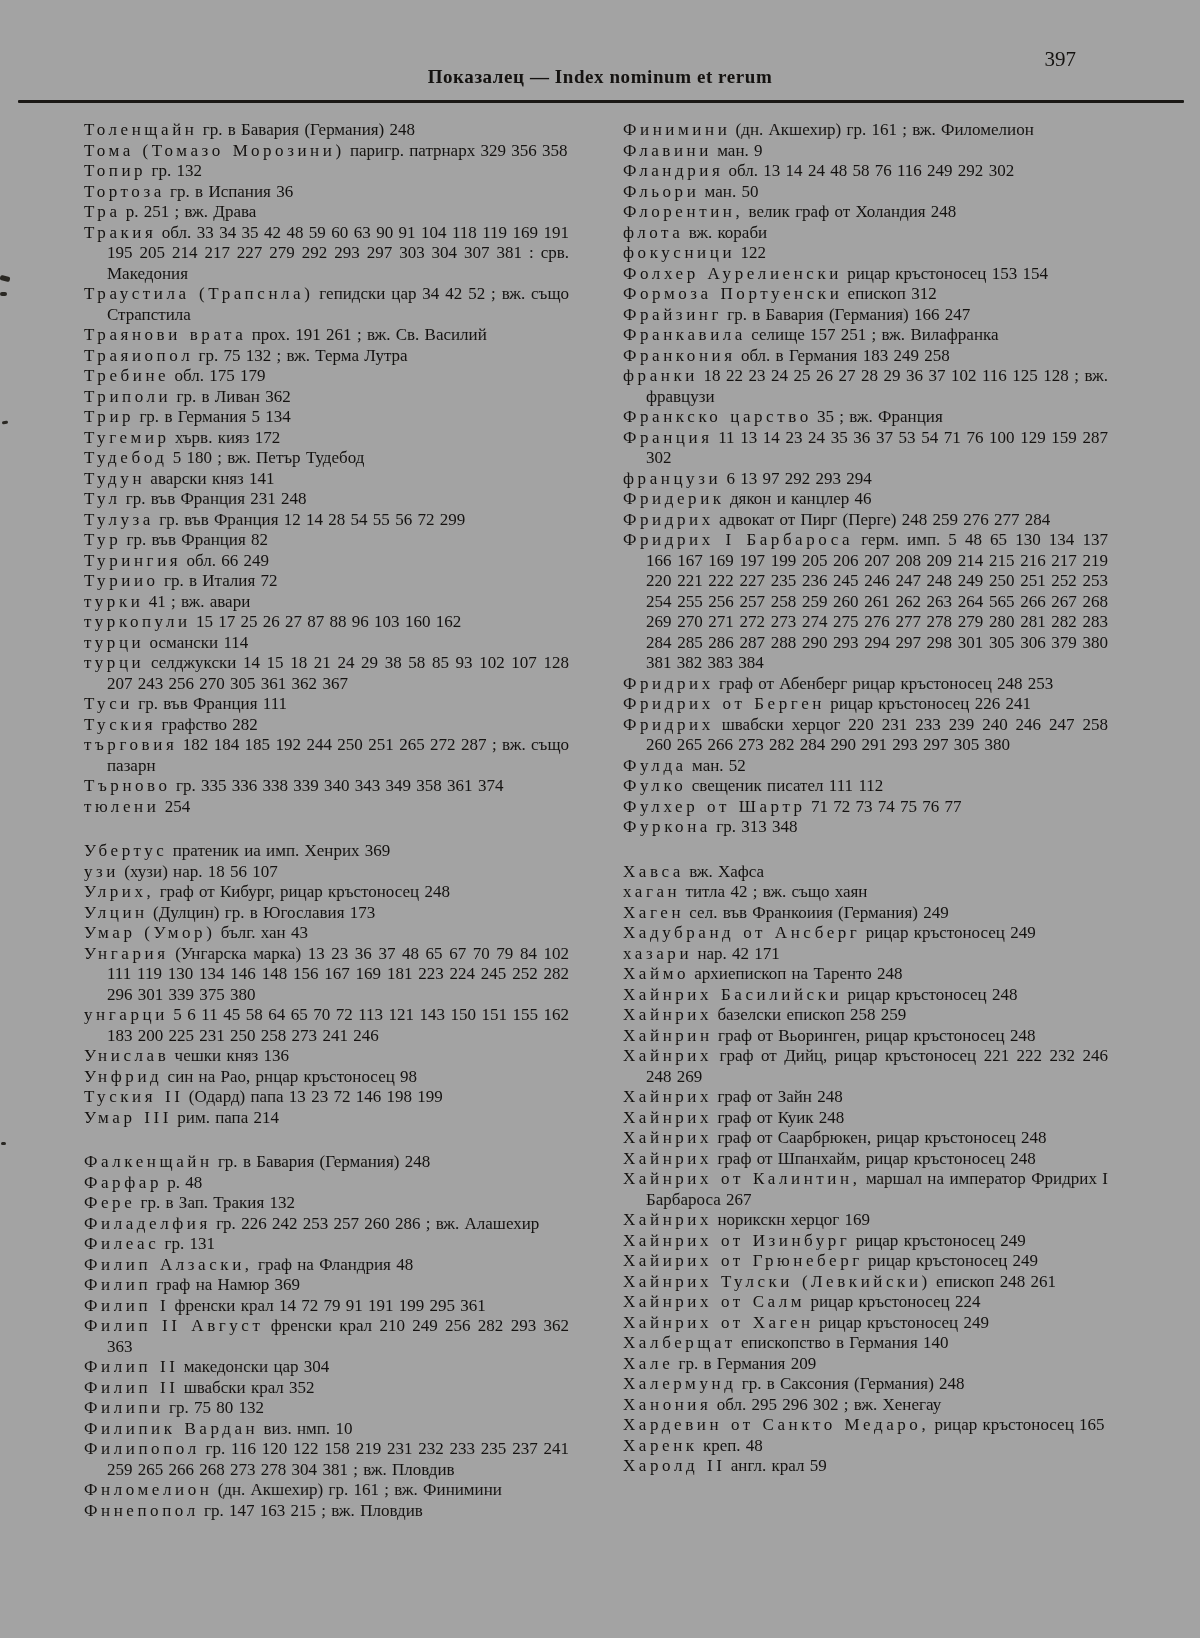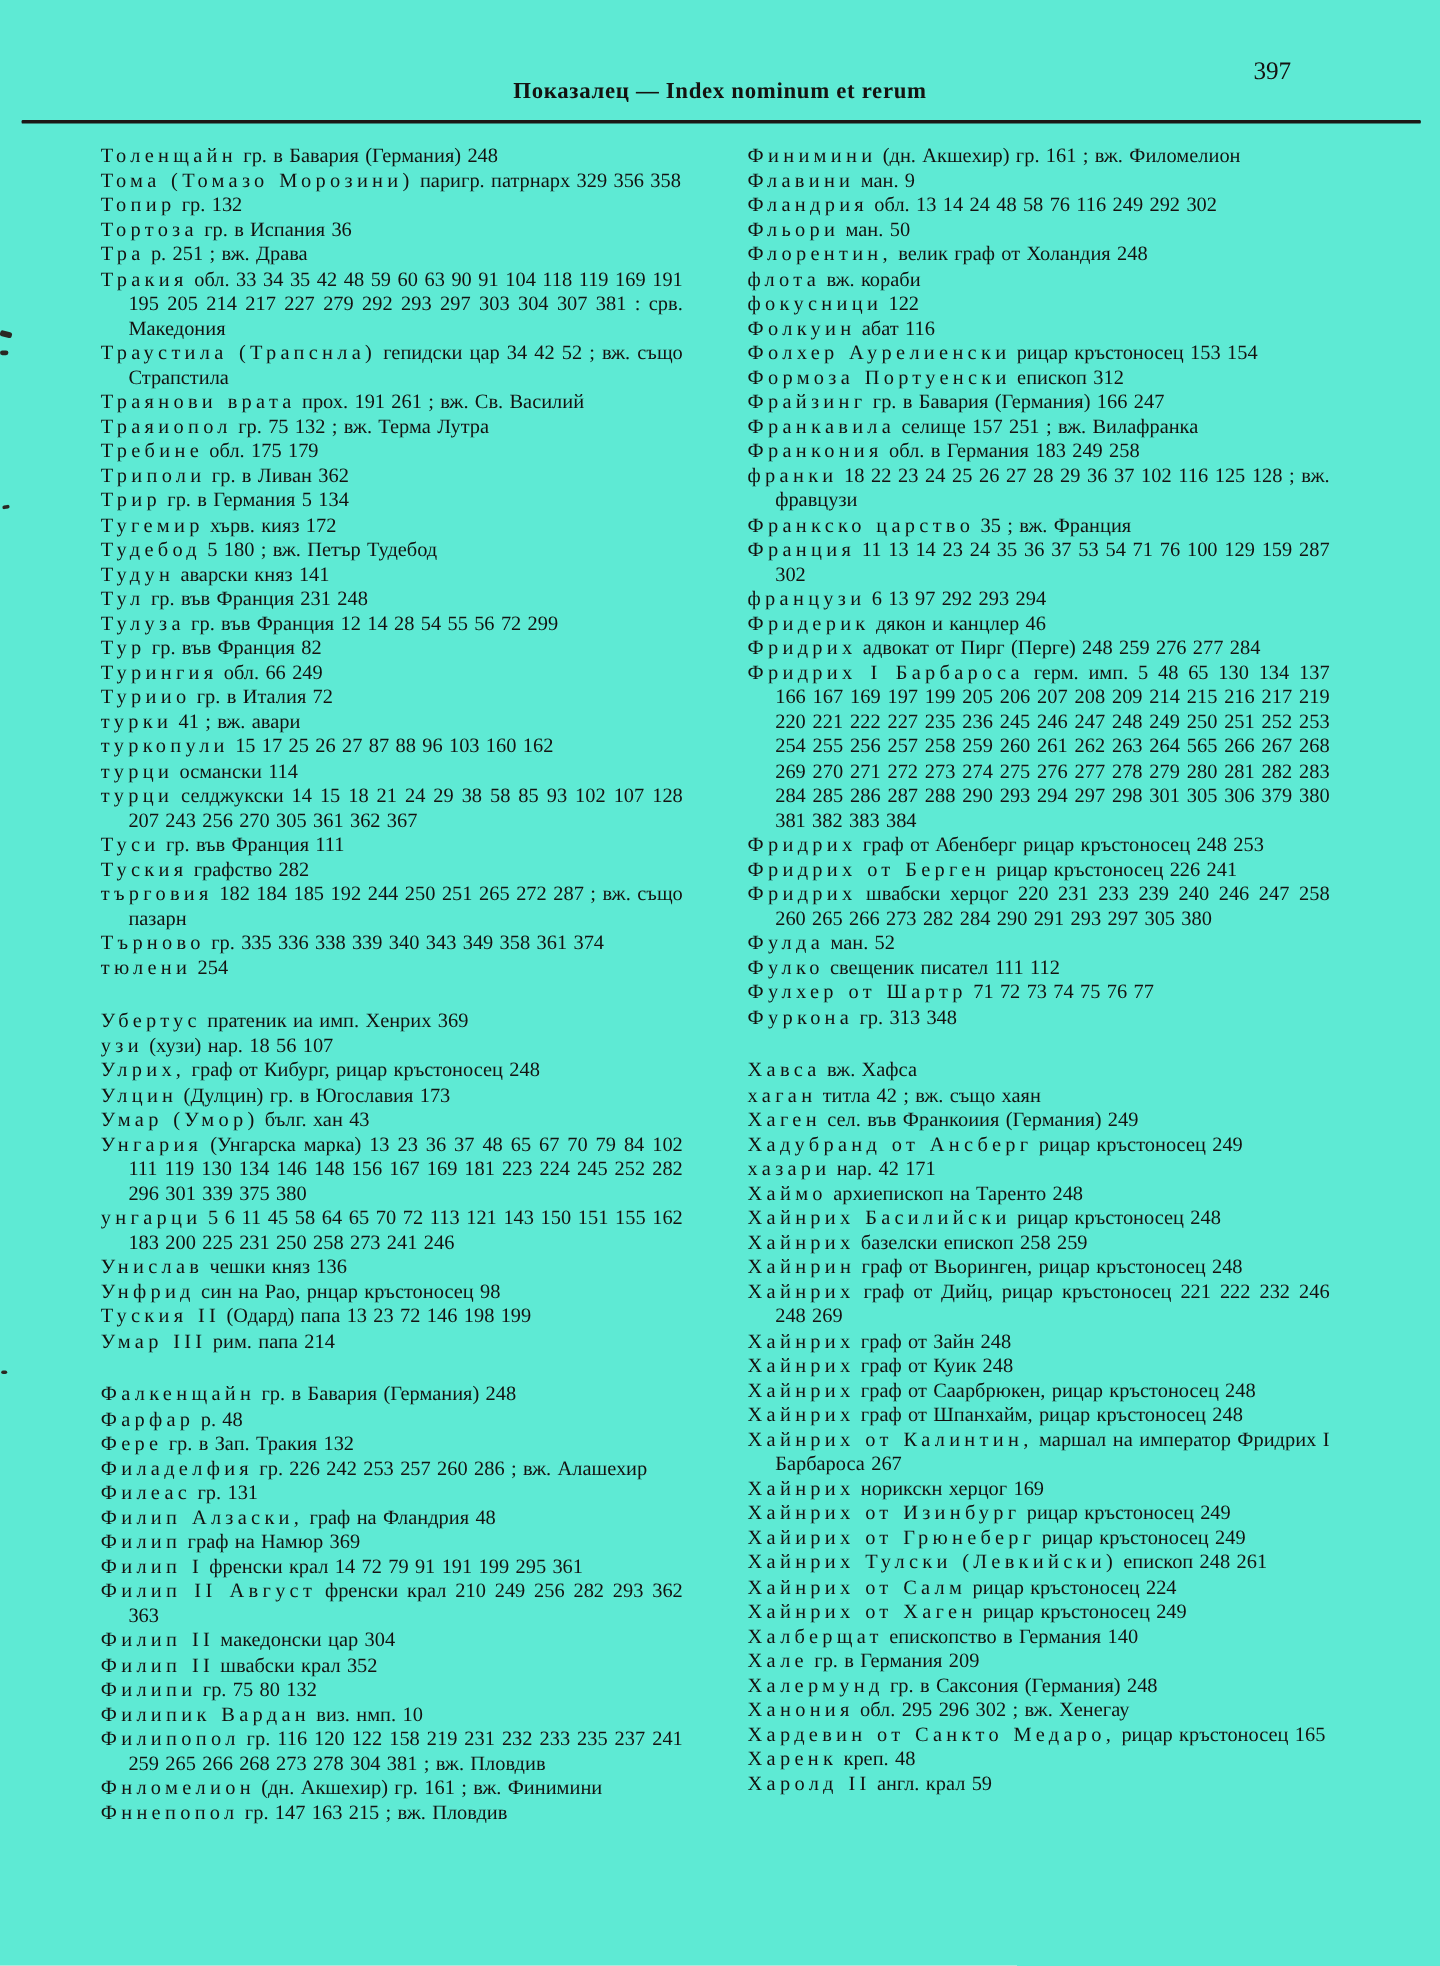--- a/index.html
+++ b/index.html
@@ -1,20 +1,20 @@
 <!DOCTYPE html>
 <html lang="bg"><head>
 <meta charset="utf-8">
 <style>
   html,body{margin:0;padding:0;background:#e8e6e2;}
   .page{
     position:relative;
     width:1200px;height:1638px;
     margin:0 auto;
-    background:#5eead4;
+    background:#a3a3a3;
     color:#141210;
     font-family:"Liberation Serif","DejaVu Serif",serif;
     overflow:hidden;
   }
   .running-head{
     position:absolute;top:66px;left:0;width:100%;
     text-align:center;
     font-size:19px;font-weight:700;letter-spacing:0.03em;
     white-space:nowrap;
   }
@@ -123,21 +123,20 @@
       </div>
     <div class="col">
         <div class="section">
           <div class="entry"><span class="head">Финимини</span> (дн. Акшехир) гр. 161 ; вж. Филомелион</div>
           <div class="entry"><span class="head">Флавини</span> ман. 9</div>
           <div class="entry"><span class="head">Фландрия</span> обл. 13 14 24 48 58 76 116 249 292 <b>302</b></div>
           <div class="entry"><span class="head">Фльори</span> ман. 50</div>
           <div class="entry"><span class="head">Флорентин,</span> велик граф от Холандия 248</div>
           <div class="entry"><span class="head">флота</span> вж. кораби</div>
           <div class="entry"><span class="head">фокусници</span> 122</div>
-          <div class="entry"><span class="head">Фолкуин</span> абат 116</div>
           <div class="entry"><span class="head">Фолхер Аурелиенски</span> рицар кръстоносец 153 154</div>
           <div class="entry"><span class="head">Формоза Портуенски</span> епископ <b>312</b></div>
           <div class="entry"><span class="head">Фрайзинг</span> гр. в Бавария (Германия) 166 247</div>
           <div class="entry"><span class="head">Франкавила</span> селище 157 251 ; вж. Вилафранка</div>
           <div class="entry"><span class="head">Франкония</span> обл. в Германия <b>183</b> 249 258</div>
           <div class="entry"><span class="head">франки</span> 18 22 23 24 25 26 27 28 29 36 37 102 116 125 128 ; вж. фравцузи</div>
           <div class="entry"><span class="head">Франкско царство</span> 35 ; вж. Франция</div>
           <div class="entry"><span class="head">Франция</span> 11 13 14 23 24 35 36 37 53 54 71 76 100 129 159 287 302</div>
           <div class="entry"><span class="head">французи</span> 6 13 97 292 293 294</div>
           <div class="entry"><span class="head">Фридерик</span> дякон и канцлер 46</div>

